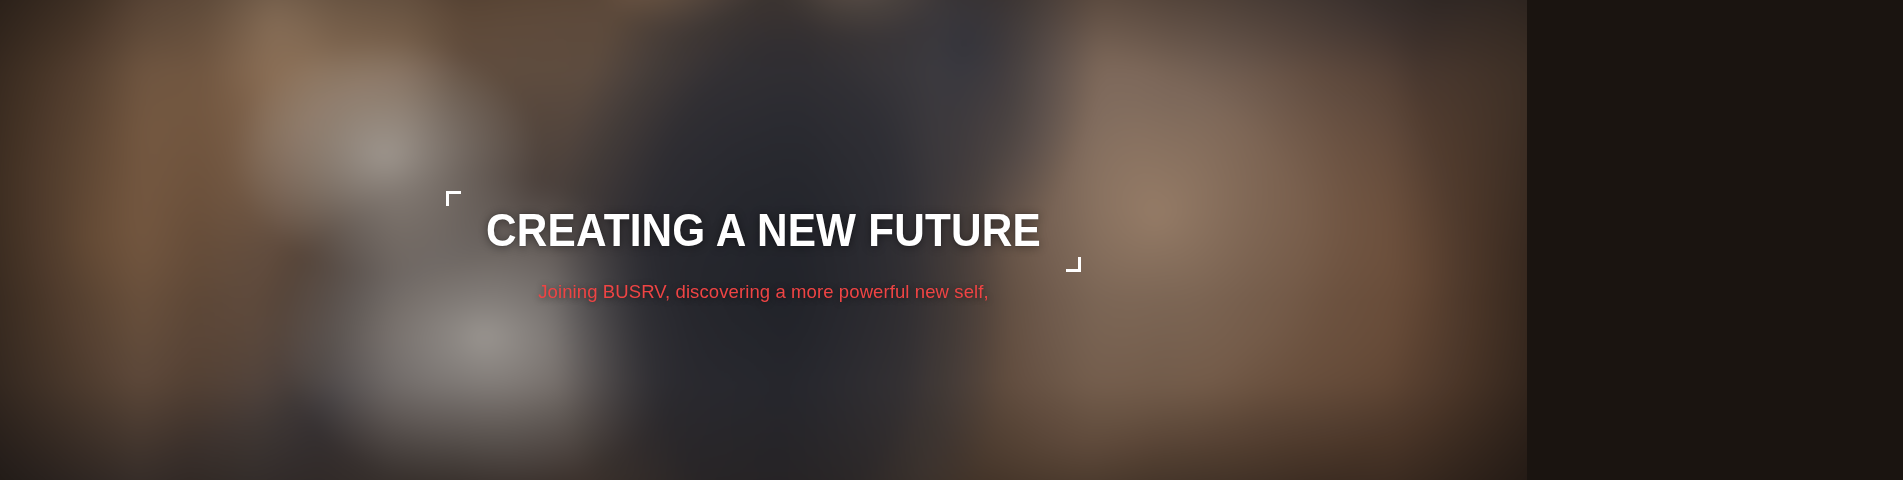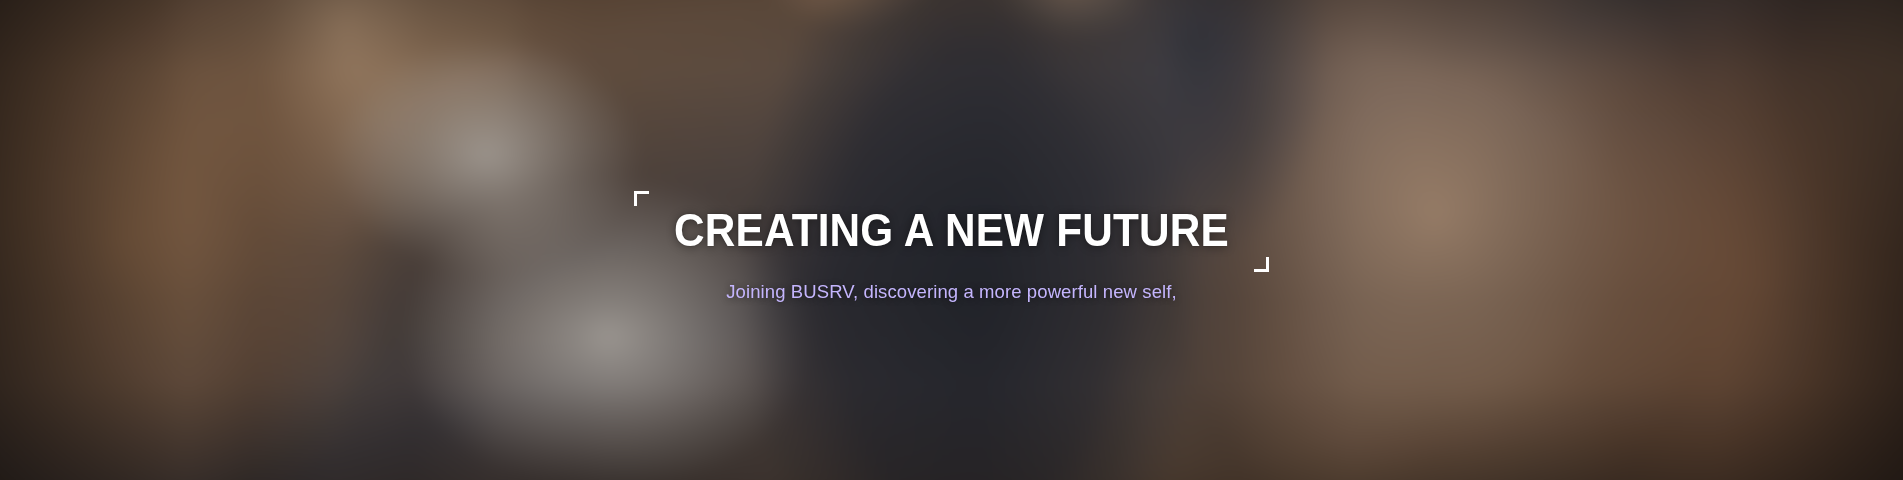--- a/index.html
+++ b/index.html
@@ -8,21 +8,21 @@
   html, body {
     width:1903px;
     height:480px;
     overflow:hidden;
     background:#1a1410;
     font-family:"Liberation Sans", sans-serif;
   }
 
   .hero {
     position:relative;
-    width:1903px;
+    width:1527px;
     height:480px;
     overflow:hidden;
     background:#2b2420;
   }
 
   
   .photo {
     position:absolute;
     inset:-60px;
     filter:blur(9px) saturate(0.92);
@@ -136,21 +136,21 @@
     border-bottom:3px solid #ffffff;
     border-right:3px solid #ffffff;
   }
 
   .subtitle {
     margin-top:22px;
     font-family:"Liberation Sans", sans-serif;
     font-size:18.5px;
     font-weight:normal;
     line-height:1.62;
-    color:#c4b5fd;
+    color:#ef4444;
     letter-spacing:0.1px;
     text-shadow:0 1px 7px rgba(0,0,0,0.48);
   }
   .subtitle-line { display:block; white-space:nowrap; }
 </style>
 </head>
 <body>
 
 <div class="hero">
 

